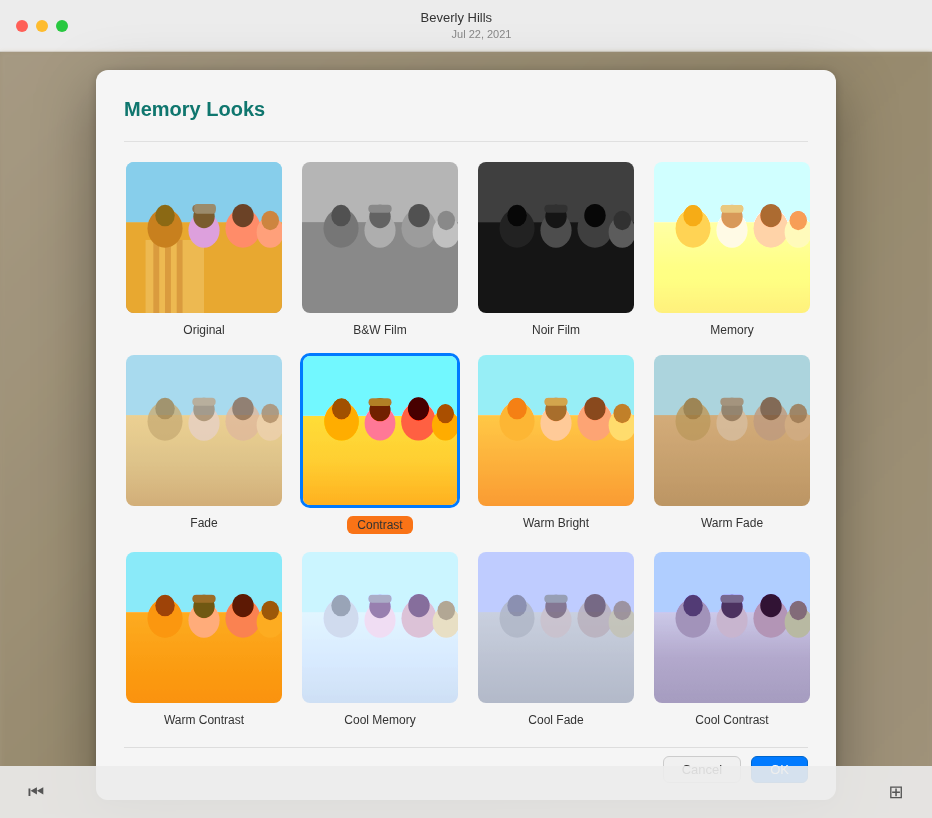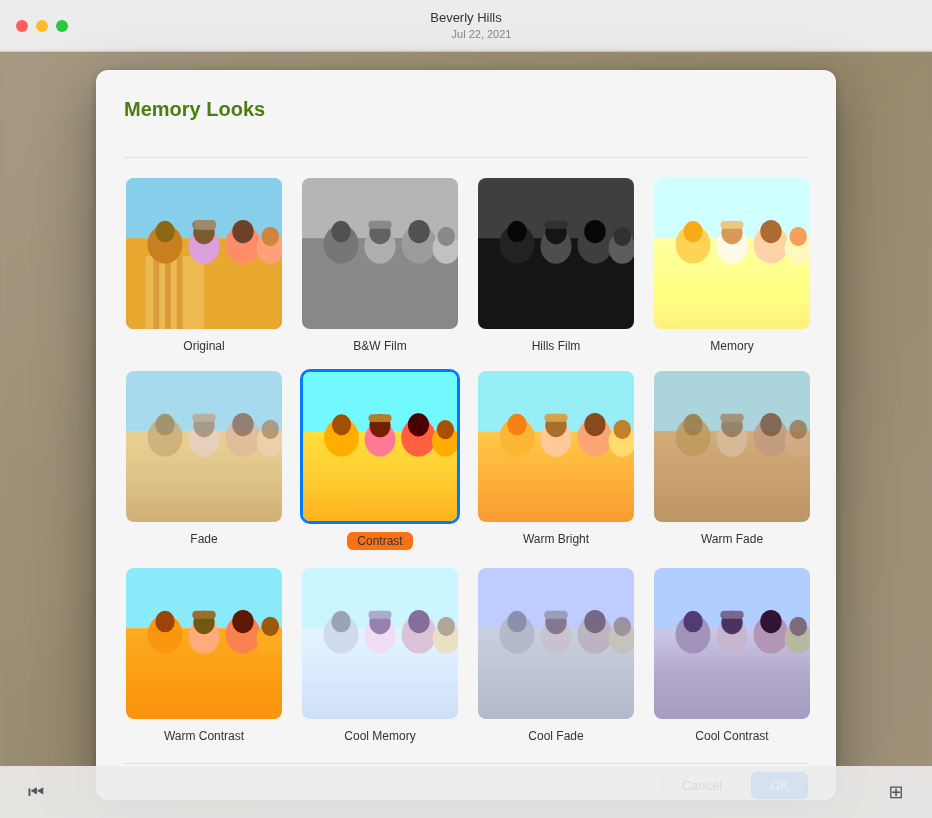--- a/index.html
+++ b/index.html
@@ -37,21 +37,21 @@
       border-radius: 50%;
     }
     .tl-red { background: #ff5f57; }
     .tl-yellow { background: #febc2e; }
     .tl-green { background: #28c840; }
 
     .window-title {
       position: absolute;
       left: 50%;
       transform: translateX(-50%);
-      text-align: center;
+      text-align: left;
       font-size: 13px;
       color: #333;
       line-height: 1.3;
     }
 
     .window-title .subtitle {
       font-size: 11px;
       color: #888;
       margin-left: 31px;
     }
@@ -88,22 +88,22 @@
       width: 740px;
       max-height: 730px;
       padding: 28px 28px 20px 28px;
       box-shadow: 0 20px 60px rgba(0,0,0,0.35), 0 2px 8px rgba(0,0,0,0.2);
       overflow-y: auto;
     }
 
     .modal-title {
       font-size: 20px;
       font-weight: 700;
-      color: #4d7c0f;
-      margin-bottom: 36px;
+      color: #0f766e;
+      margin-bottom: 20px;
     }
 
     
     .looks-grid {
       display: grid;
       grid-template-columns: repeat(4, 1fr);
       gap: 16px 16px;
       margin-bottom: 20px;
     }
 
@@ -311,21 +311,21 @@
               <ellipse cx="80" cy="70" rx="16" ry="18" fill="#999"></ellipse>
               <ellipse cx="80" cy="56" rx="11" ry="12" fill="#555"></ellipse>
               <rect x="68" y="44" width="24" height="8" rx="4" fill="#777"></rect>
               <ellipse cx="120" cy="68" rx="18" ry="20" fill="#888"></ellipse>
               <ellipse cx="120" cy="55" rx="11" ry="12" fill="#444"></ellipse>
               <ellipse cx="148" cy="72" rx="14" ry="16" fill="#aaa"></ellipse>
               <ellipse cx="148" cy="60" rx="9" ry="10" fill="#777"></ellipse>
             </svg>
           </div>
         </div>
-        <div class="look-label-badge">Hills Film</div>
+        <div class="look-label-badge">Noir Film</div>
       </div>
 
       <div class="look-item">
         <div class="look-thumb">
           <div class="photo-base" style="background: linear-gradient(180deg,#b0dfff 0%,#b0dfff 40%,#ffe090 40%,#ffd060 70%,#e8b050 100%); filter: brightness(1.2) saturate(1.1);">
             <svg class="people-svg" viewBox="0 0 160 155" xmlns="http://www.w3.org/2000/svg">
               <rect x="0" y="0" width="160" height="62" fill="#b0dfff" opacity="0.6"></rect>
               <rect x="0" y="62" width="160" height="93" fill="#ffe090" opacity="0.5"></rect>
               <ellipse cx="40" cy="68" rx="18" ry="20" fill="#e8b050"></ellipse>
               <ellipse cx="40" cy="55" rx="10" ry="11" fill="#c8901e"></ellipse>

